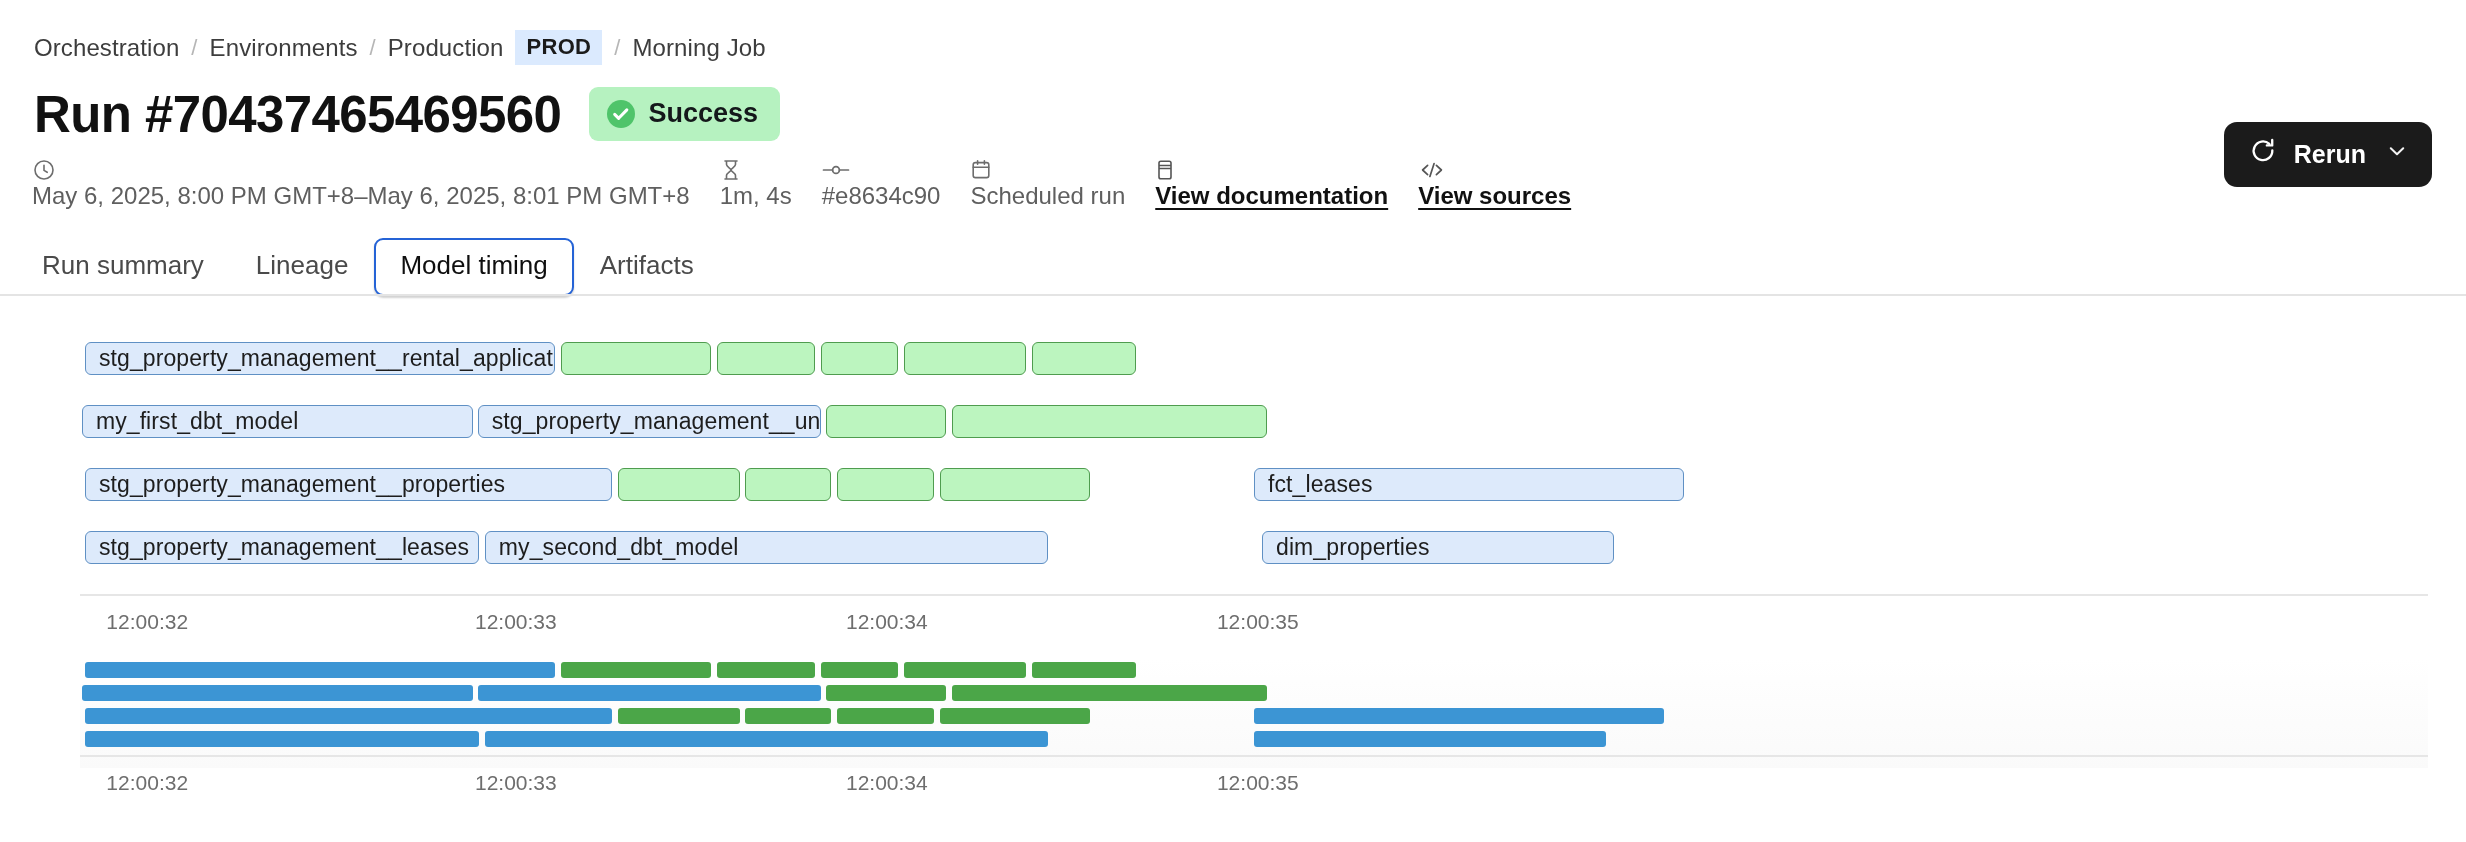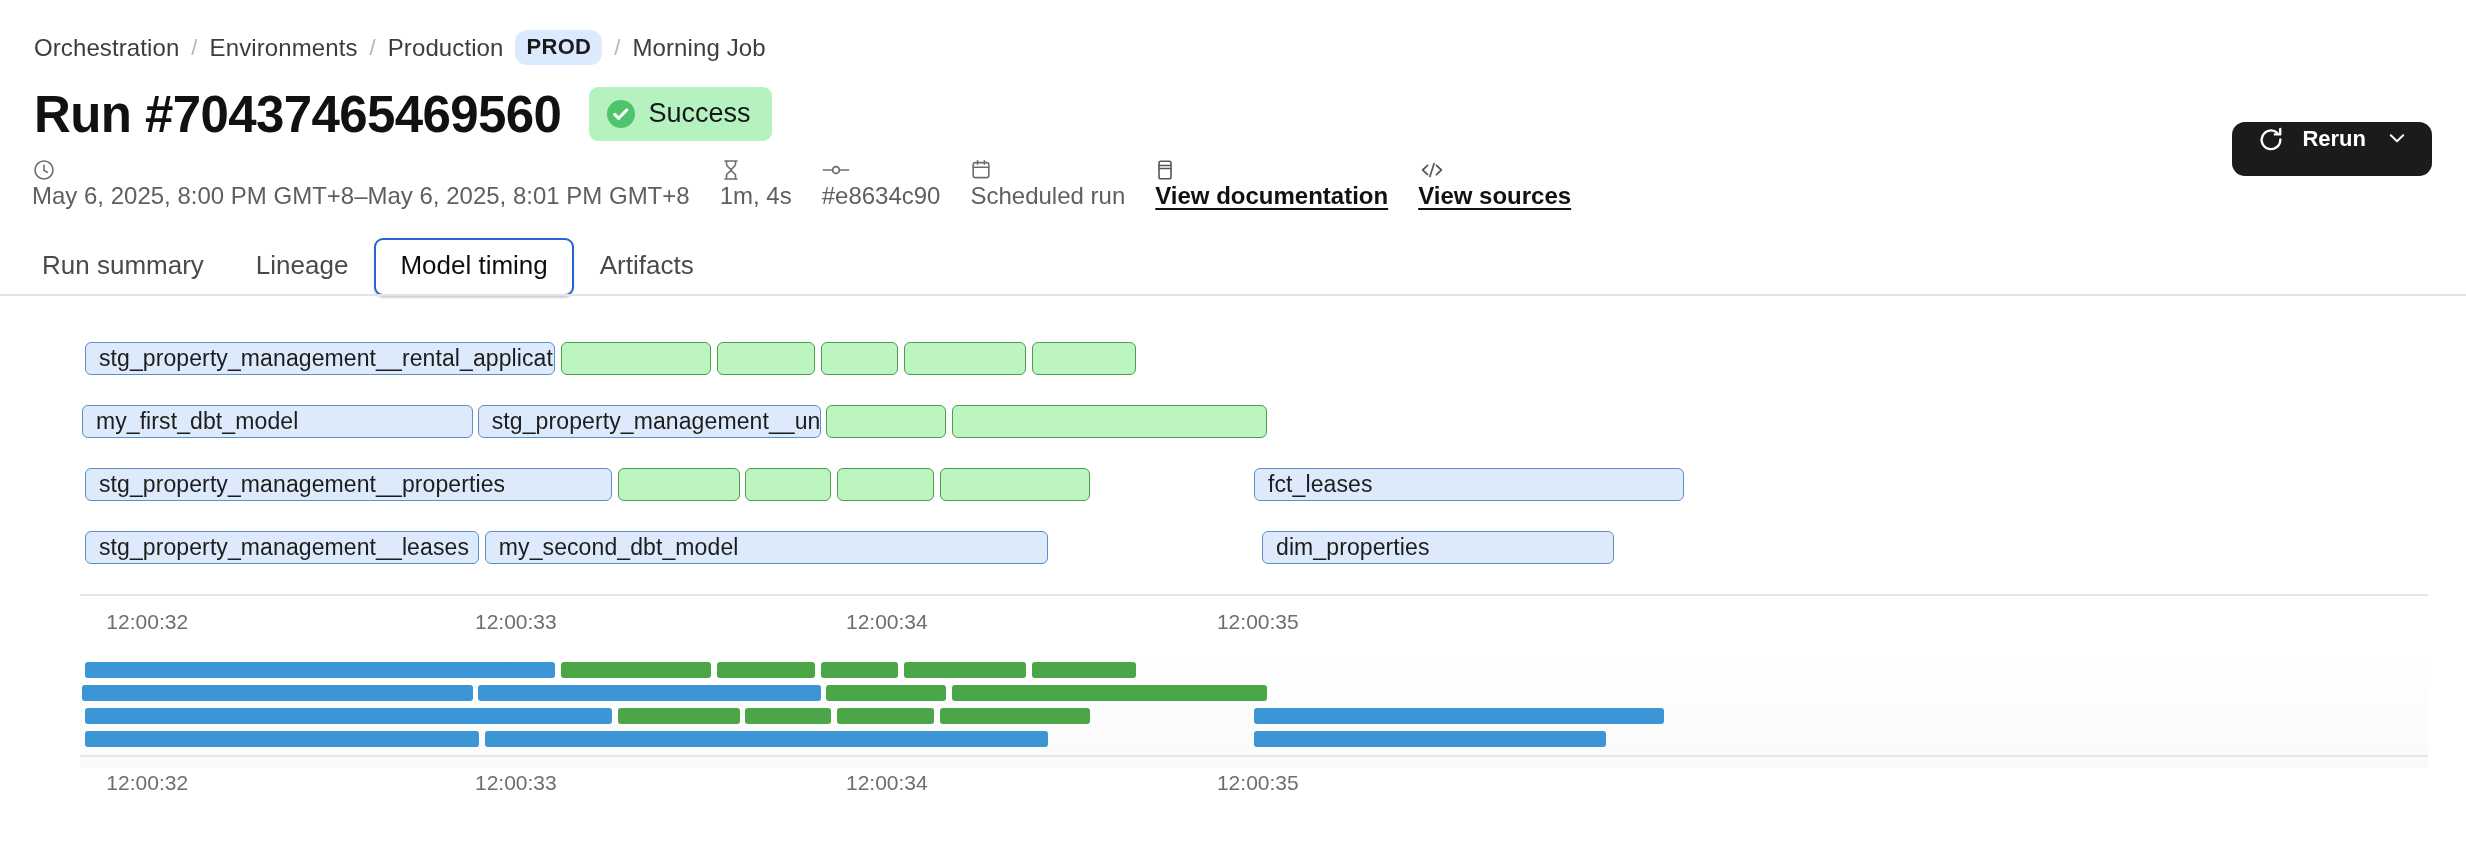--- a/index.html
+++ b/index.html
@@ -24,21 +24,21 @@
     padding: 30px 0 0 34px;
     font-size: 24px;
     color: #3d3d3d;
     letter-spacing: .1px;
   }
   .crumb { white-space: nowrap; }
   .crumb-sep { color: #b6b6b6; font-size: 22px; }
   .crumb-chip {
     background: #dbeafe;
     color: #1b1b1b;
-    border-radius: 12px;
+    border-radius: 0;
     padding: 4px 11px 5px;
     font-size: 22px;
     font-weight: 700;
     letter-spacing: .3px;
   }
 
   
   .title-row {
     display: flex;
     align-items: center;
@@ -53,21 +53,21 @@
     color: #111111;
   }
   .status-badge {
     display: inline-flex;
     align-items: center;
     gap: 13px;
     background: #b6f2c0;
     border-radius: 9px;
     padding: 11px 22px 12px 18px;
     font-size: 27px;
-    font-weight: 400;
+    font-weight: 700;
     color: #14181a;
   }
   .check-circle {
     width: 28px; height: 28px;
     border-radius: 50%;
     background: #4fc46a;
     display: inline-flex;
     align-items: center;
     justify-content: center;
     flex: none;
@@ -98,27 +98,27 @@
     text-decoration-thickness: 2px;
     cursor: pointer;
   }
 
   
   .rerun-btn {
     position: absolute;
     top: 122px;
     right: 34px;
     display: inline-flex;
-    align-items: flex-start;
+    align-items: center;
     gap: 17px;
     background: #1b1b1b;
     color: #ffffff;
     border-radius: 13px;
-    padding: 4px 23px 16px 25px;
-    font-size: 22px;
+    padding: 15px 23px 16px 25px;
+    font-size: 25px;
     font-weight: 700;
     cursor: pointer;
     user-select: none;
   }
   .rerun-btn .chev { opacity: .95; margin-left: 2px; }
 
   
   .tabs {
     display: flex;
     align-items: center;

